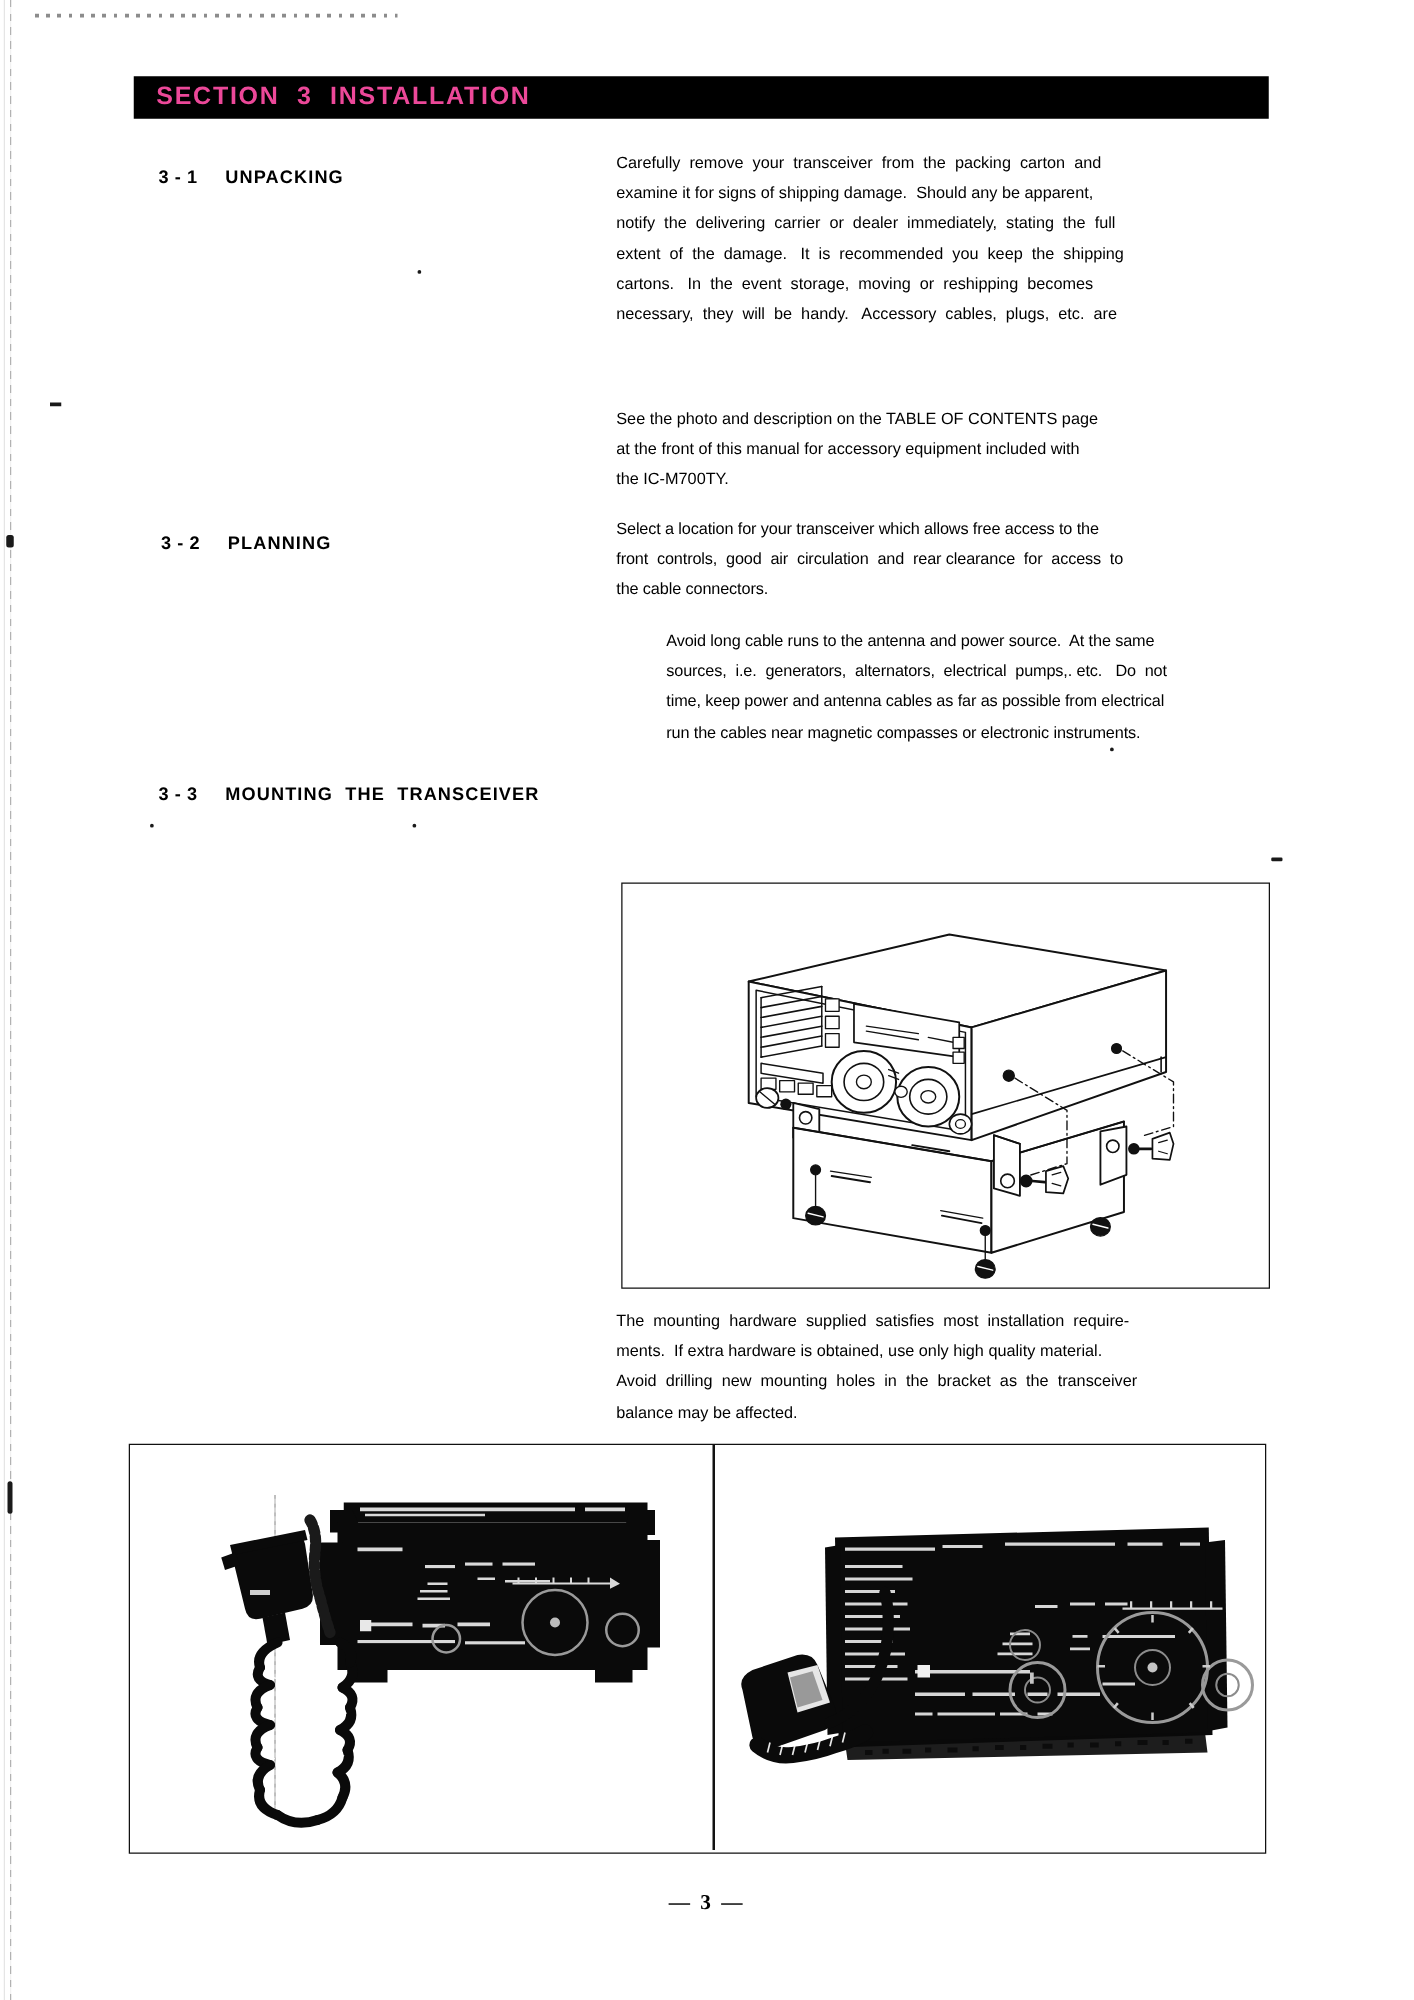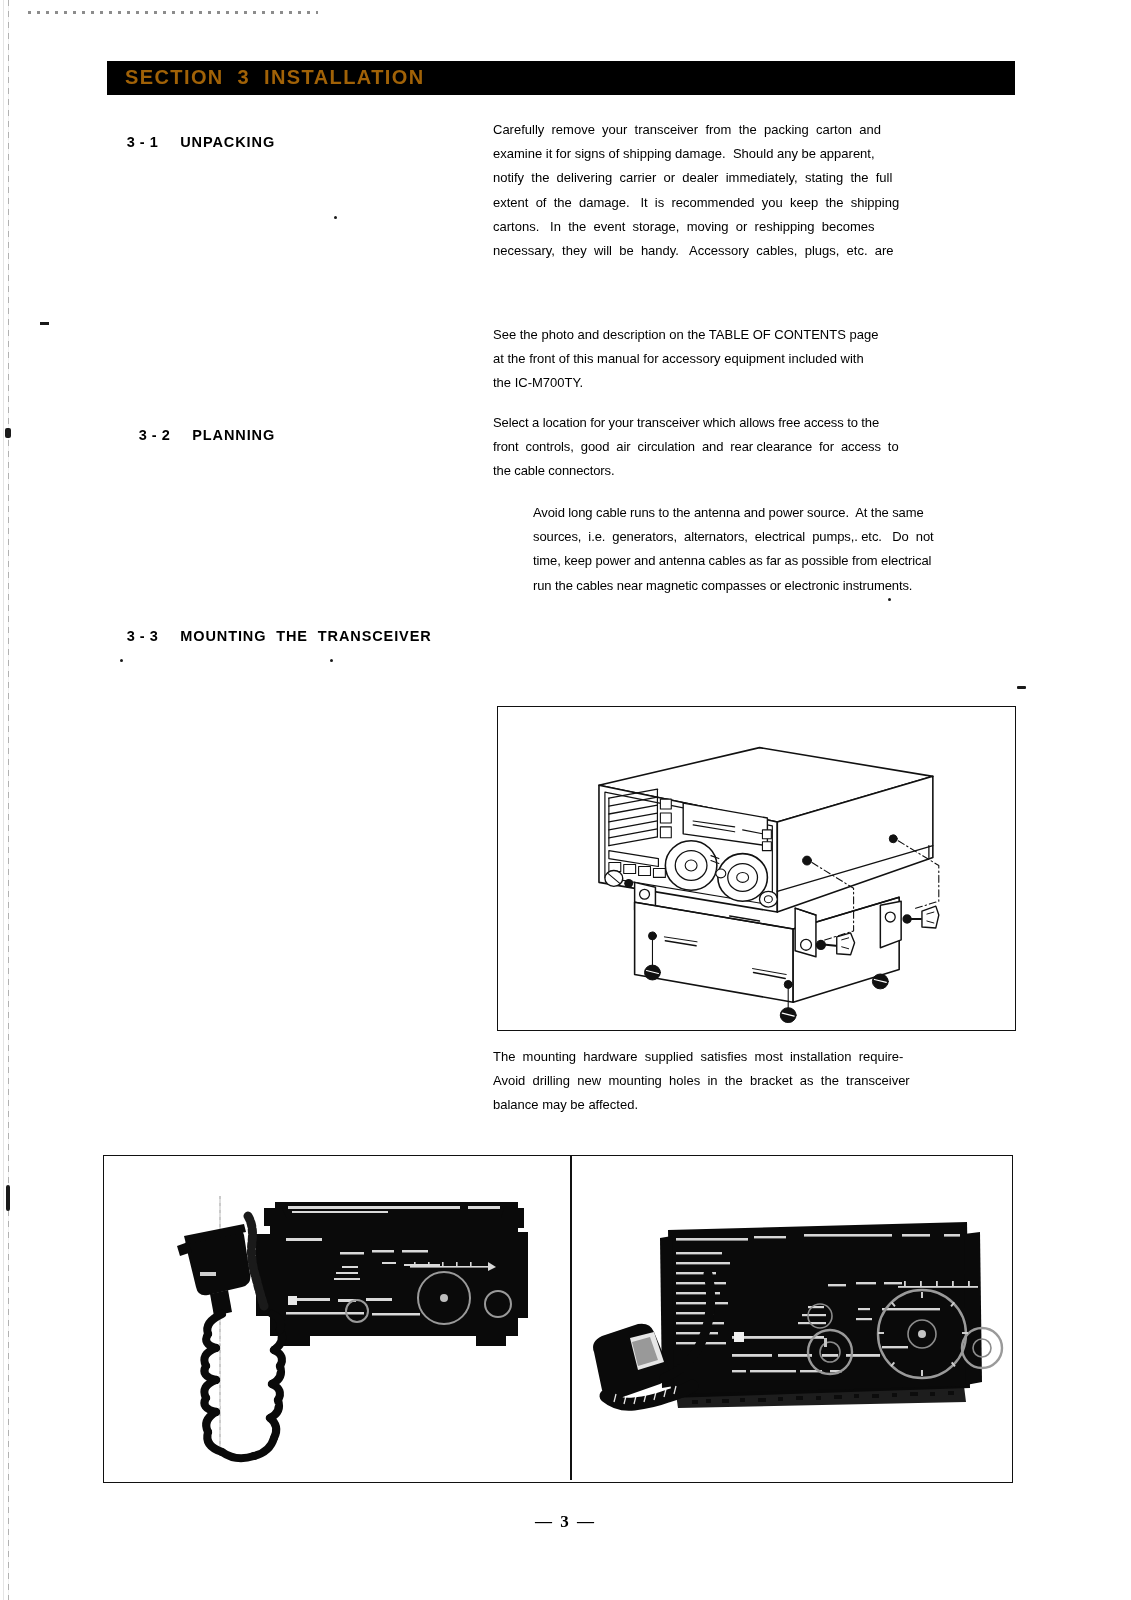--- a/index.html
+++ b/index.html
@@ -54,21 +54,21 @@
   .section-bar {
     position: absolute;
     left: 107px; top: 61px;
     width: 908px; height: 34px;
     background: #000000;
   }
   .section-bar-title {
     position: absolute;
     left: 18px; top: 50%;
     transform: translateY(-52%);
-    color: #a16207;
+    color: #ec4899;
     font-size: 20px;
     font-weight: bold;
     letter-spacing: 1.4px;
     white-space: pre;
   }
 
   
   .sec-head {
     position: absolute;
     font-size: 14.5px;
@@ -173,21 +173,21 @@
   </div>
 
   <div class="body-col" style="top:323px;">
     <div class="para">
       <span class="ln">See the photo and description on the TABLE OF CONTENTS page</span>
       <span class="ln">at the front of this manual for accessory equipment included with</span>
       <span class="ln">the IC-M700TY.</span>
     </div>
   </div>
 
-  <div class="sec-head" style="left:119px; top:411px;">
+  <div class="sec-head" style="left:109px; top:411px;">
     <span class="sec-num">3 - 2</span><span style="display:inline-block;width:22px;"></span><span>PLANNING</span>
   </div>
 
   <div class="body-col cond" style="top:411px;">
     <div class="para">
       <span class="ln">Select a location for your transceiver which allows free access to the</span>
       <span class="ln">front  controls,  good  air  circulation  and  rear clearance  for  access  to</span>
       <span class="ln">the cable connectors.</span>
     </div>
   </div>
@@ -333,20 +333,21 @@
           <path d="M379,275 L391,278" stroke="#fff" stroke-width="1.2"></path>
         </g>
 
       </g>
     </svg>
   </div>
 
   <div class="body-col" style="top:1045px;">
     <div class="para">
       <span class="ln">The  mounting  hardware  supplied  satisfies  most  installation  require-</span>
+      <span class="ln">ments.  If extra hardware is obtained, use only high quality material.</span>
       <span class="ln">Avoid  drilling  new  mounting  holes  in  the  bracket  as  the  transceiver</span>
       <span class="ln">balance may be affected.</span>
     </div>
   </div>
 
   <div class="photo-panel" style="left:103px; top:1155px; width:910px; height:328px;">
 
     <svg viewBox="0 0 466 324" width="466" height="324" style="position:absolute; left:0; top:0;">
       <rect x="0" y="0" width="466" height="324" fill="#fff"></rect>
 

